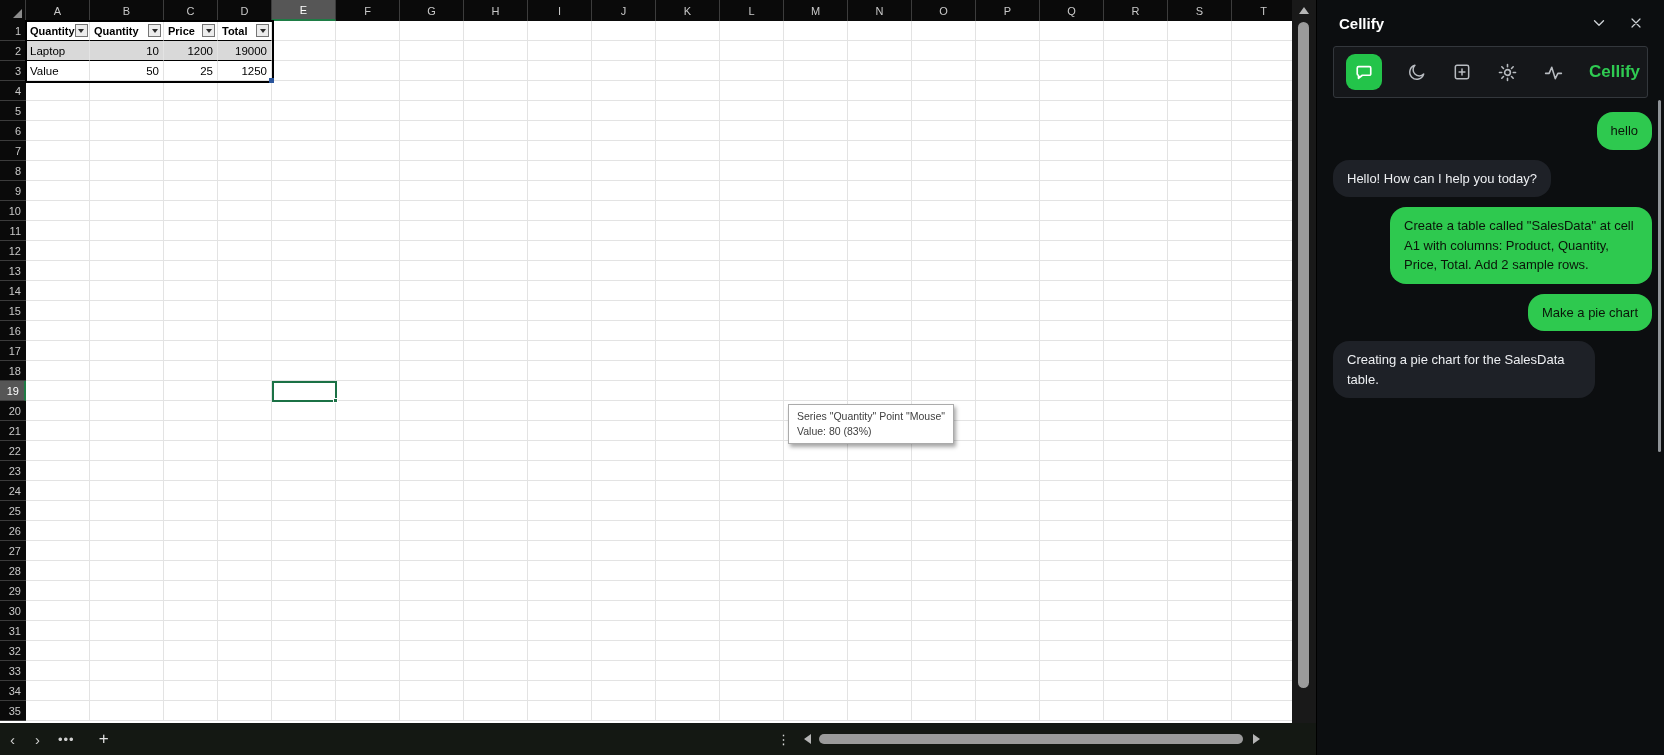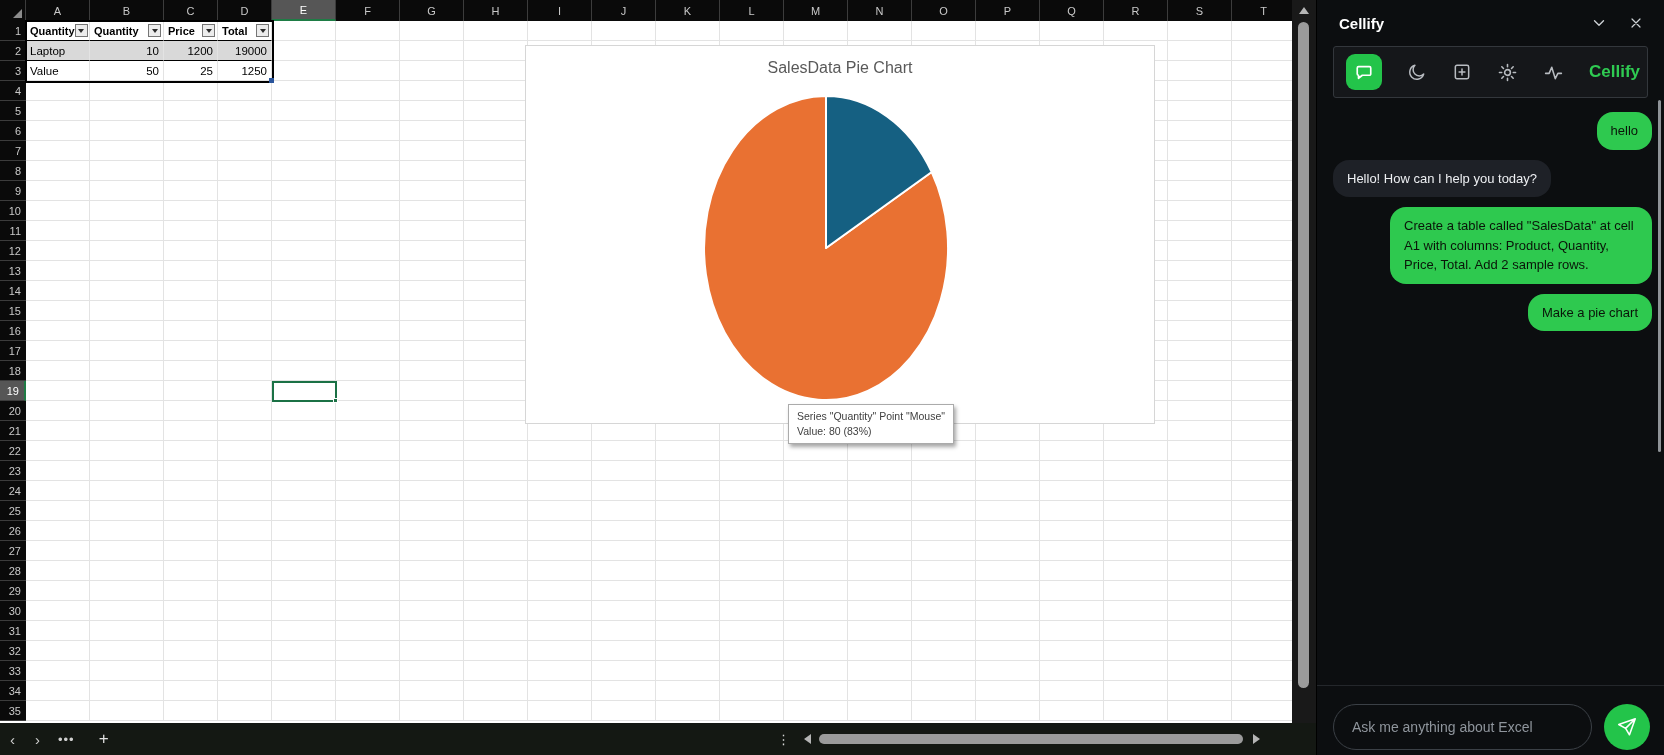--- a/index.html
+++ b/index.html
@@ -950,27 +950,20 @@
         <div class="cell" style="width: 64px;"></div>
         <div class="cell" style="width: 64px;"></div>
       </div>
     </div>
 
   <div class="tbl-outline"></div>
   <div class="tbl-handle"></div>
   <div class="sel-box" id="selbox" style="left: 272px; top: 381px; width: 65px; height: 21px;"></div>
   <div class="sel-handle" id="selhandle" style="left: 333px; top: 398px;"></div>
 
-  <div class="chart">
-    <div class="chart-title">SalesData Pie Chart</div>
-    <svg id="piesvg" width="630" height="379" viewBox="0 0 630 379">
-        <path d="M300,202 L405.7,126.0 A122,152 0 1,1 300,50 Z" fill="#E97132" stroke="#fff" stroke-width="2" stroke-linejoin="round"></path>
-        <path d="M300,202 L300,50 A122,152 0 0,1 405.7,126.0 Z" fill="#156082" stroke="#fff" stroke-width="2" stroke-linejoin="round"></path>
-      </svg>
-  </div>
 
   <div class="ctip">
     <div>Series "Quantity" Point "Mouse"</div>
     <div>Value: 80 (83%)</div>
   </div>
 </div>
 
 <div class="vscroll">
   <div class="vs-up"></div>
   <div class="vs-thumb"></div>
@@ -1038,23 +1031,16 @@
     </span>
     <span class="brand">Cellify</span>
   </div>
 
   <div class="msgs" id="msgs">
     <div class="chat-sb"></div>
   <div class="msg user">hello</div>
       <div class="msg assistant">Hello! How can I help you today?</div>
       <div class="msg user">Create a table called "SalesData" at cell A1 with columns: Product, Quantity, Price, Total. Add 2 sample rows.</div>
       <div class="msg user">Make a pie chart</div>
+      <div class="msg assistant">Creating a pie chart for the SalesData table.</div>
     </div>
 
-  <div class="inputbar">
-    <input class="chat-input" type="text" placeholder="Ask me anything about Excel" style="">
-    <button class="sendbtn">
-      <svg width="22" height="22" viewBox="0 0 24 24">
-        <path d="M21 3L10.5 13.5M21 3l-6.3 17.5-4.2-7L3 9.3z" fill="none" stroke="#fff" stroke-width="1.7" stroke-linejoin="round" stroke-linecap="round"></path>
-      </svg>
-    </button>
-  </div>
 </div>
 
 </body></html>

